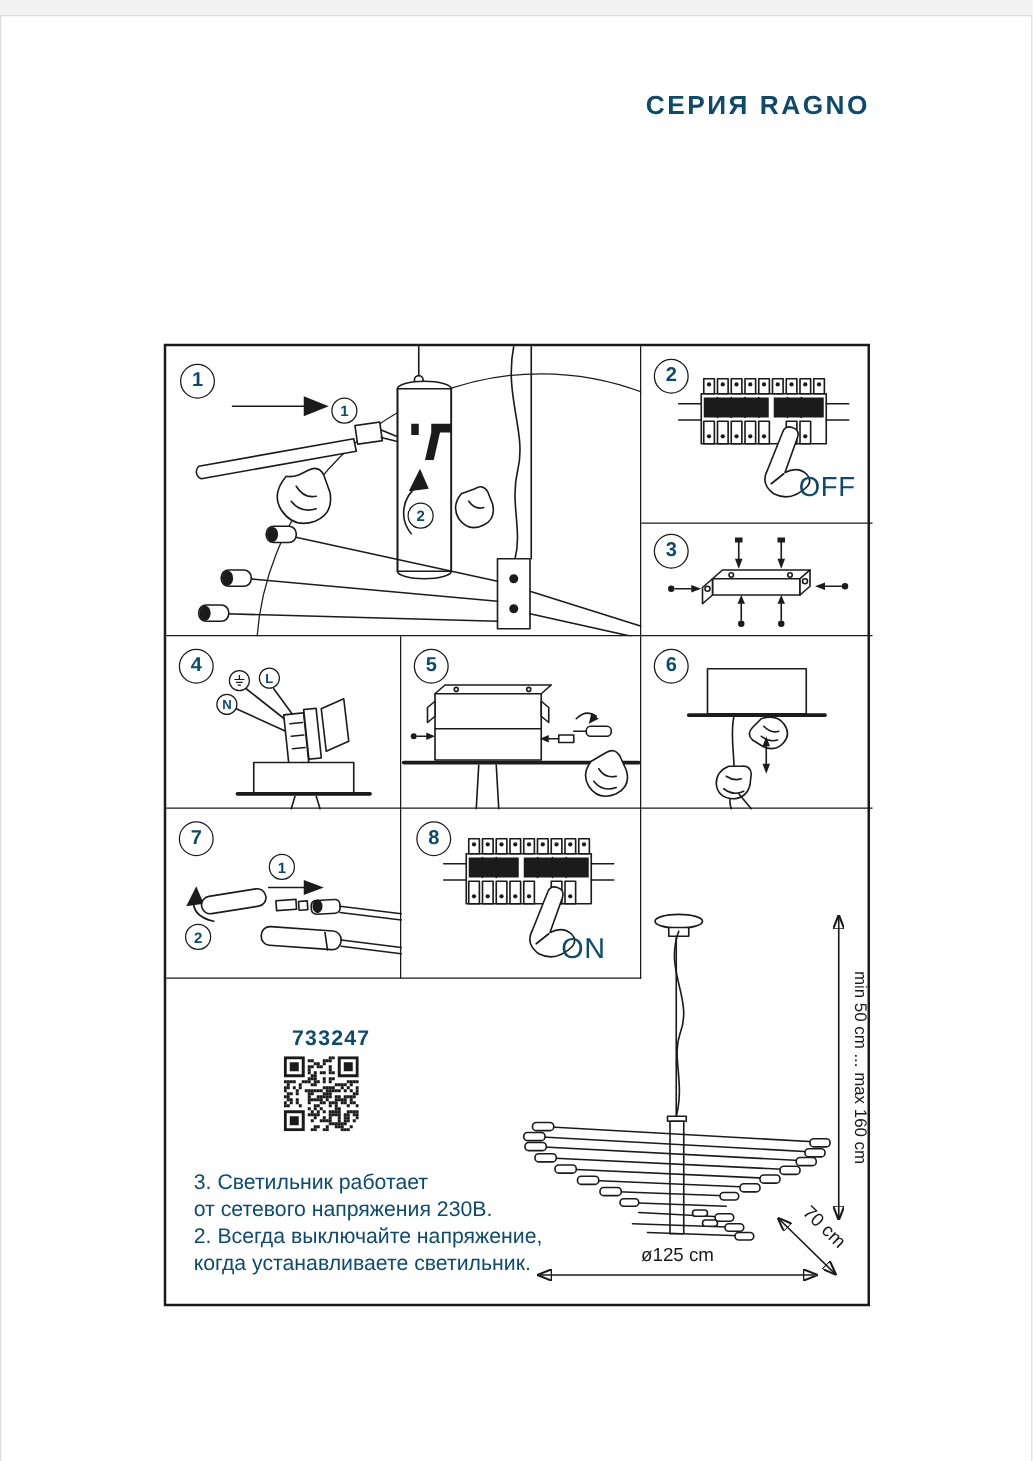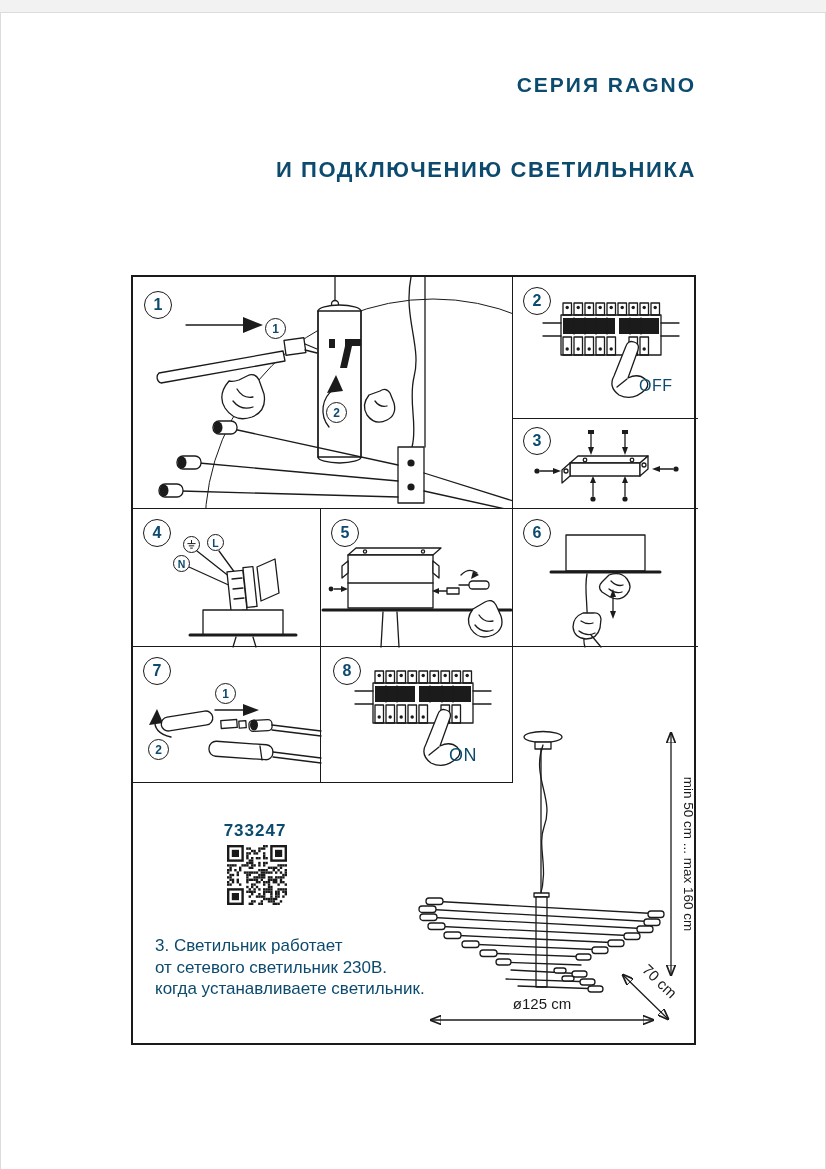--- a/index.html
+++ b/index.html
@@ -14,47 +14,46 @@
   .grid{position:absolute;left:130px;top:262px;width:565px;height:770px;
         border:2px solid #1a1a1a;box-sizing:border-box}
   .panel{position:absolute;box-sizing:border-box}
   .br{border-right:1.5px solid #1a1a1a}
   .bb{border-bottom:1.5px solid #1a1a1a}
   .badge{position:absolute;width:28px;height:28px;border:1.7px solid #1a1a1a;border-radius:50%;
          display:flex;align-items:center;justify-content:center;
          font-size:16px;font-weight:600;background:#fff;z-index:3;box-sizing:border-box}
   .sub{width:21px;height:21px;font-size:12px;border-width:1.4px;font-weight:600}
   .wire{width:17px;height:17px;font-size:10.5px;border-width:1.3px;font-weight:600}
-  .swlabel{position:absolute;font-size:16px;letter-spacing:0.5px;z-index:3}
-  .on{font-size:18px}
+  .swlabel{position:absolute;font-size:22px;letter-spacing:0.5px;z-index:3}
+  .on{font-size:23px}
   
   svg.art{position:absolute;left:0;top:0;overflow:visible}
   svg.art *{stroke:#1b1b1b;stroke-width:1.3;fill:none;stroke-linecap:round;stroke-linejoin:round}
   svg.art .f{fill:#1b1b1b;stroke:none}
   svg.art .w{fill:#fff}
   svg.art .wl{fill:#fff;stroke:#1b1b1b}
   svg.art .th{stroke-width:3}
   svg.art .thin{stroke-width:1}
   svg.art text{fill:#1a1a1a;stroke:none;stroke-width:0;font-family:"Liberation Sans",sans-serif;font-size:13.5px}
   svg.art text.big{font-size:15px}
   
-  .art-num{position:absolute;left:79px;top:544px;width:86px;text-align:center;
+  .art-num{position:absolute;left:89px;top:544px;width:86px;text-align:center;
            font-size:17px;font-weight:bold;letter-spacing:1px}
   .notes{position:absolute;left:22px;top:658px;font-size:17px;line-height:21.5px;width:300px}
 </style>
 </head>
 <body>
 
 <div class="page">
 
   <div class="hdr-block hdr-series">
     <div>СЕРИЯ RAGNO</div>
   </div>
   <div class="hdr-block hdr-title">
-    <div>И ПОДКЛЮЧЕНИЮ СВЕТИЛЬНИКА</div>
   </div>
 
   <div class="grid">
 
     <div class="panel br bb" style="left:0;top:0;width:380px;height:232px">
       <div class="badge" style="left:11px;top:14px">1</div>
       <div class="badge sub" style="left:132px;top:41px">1</div>
       <div class="badge sub" style="left:193px;top:125px">2</div>
       <svg class="art" width="380" height="232" viewBox="0 0 380 232">
         <clipPath id="clip1">
@@ -648,21 +647,22 @@
         <rect x="4.8" y="4.8" width="7.199999999999999" height="7.199999999999999" fill="#1a1a1a" stroke="none"></rect>
         <rect x="43.199999999999996" y="0" width="16.8" height="16.8" fill="#1a1a1a" stroke="none"></rect>
         <rect x="45.6" y="2.4" width="12" height="12" fill="#fff" stroke="none"></rect>
         <rect x="48" y="4.8" width="7.199999999999999" height="7.199999999999999" fill="#1a1a1a" stroke="none"></rect>
         <rect x="0" y="43.199999999999996" width="16.8" height="16.8" fill="#1a1a1a" stroke="none"></rect>
         <rect x="2.4" y="45.6" width="12" height="12" fill="#fff" stroke="none"></rect>
         <rect x="4.8" y="48" width="7.199999999999999" height="7.199999999999999" fill="#1a1a1a" stroke="none"></rect>
       </svg>
     <div class="notes">
       <div>3. Светильник работает</div>
-      <div>от сетевого светильник 230В.</div>
+      <div>от сетевого напряжения 230В.</div>
+      <div>2. Всегда выключайте напряжение,</div>
       <div>когда устанавливаете светильник.</div>
     </div>
 
     <svg class="art" width="280" height="332" viewBox="0 0 280 332" style="left:285px;top:438px">
       <defs>
         <marker id="mE" markerWidth="9" markerHeight="7" refX="8" refY="3.5" orient="auto">
           <polygon points="0,0 9,3.5 0,7" fill="#1b1b1b" stroke="none"></polygon>
         </marker>
         <marker id="mS" markerWidth="9" markerHeight="7" refX="1" refY="3.5" orient="auto">
           <polygon points="9,0 0,3.5 9,7" fill="#1b1b1b" stroke="none"></polygon>

